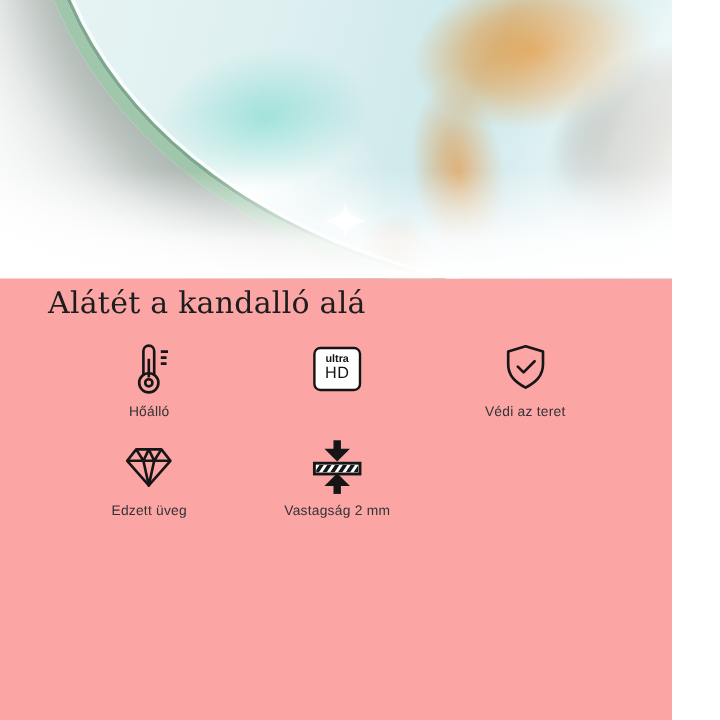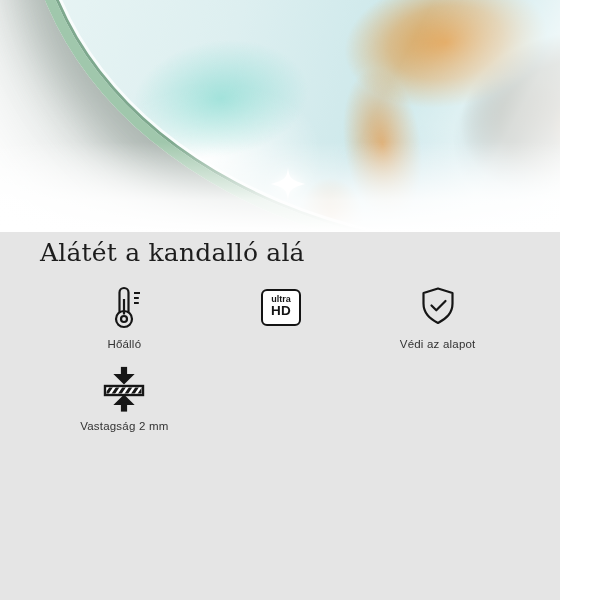--- a/index.html
+++ b/index.html
@@ -1,18 +1,18 @@
 <!DOCTYPE html>
 <html><head>
 <meta charset="utf-8">
 <style>
   html,body { margin:0; padding:0; background:#fff; }
   body { width:600px; height:600px; overflow:hidden;
          font-family:"Liberation Sans", sans-serif; }
-  .page { position:relative; width:560px; height:600px; background:#e5e5e5; overflow:hidden; }
+  .page { position:relative; width:560px; height:600px; background:#fca5a5; overflow:hidden; }
 
   
   .hero { position:relative; width:600px; height:232px; overflow:hidden; background:#fff; }
   .disc {
     position:absolute; left:20px; top:-560px; width:1100px; height:800px;
     border-radius:50%; transform:rotate(-8deg);
     border:10px solid rgba(156,196,168,0.95);
     box-shadow:
       inset 0 0 0 3px rgba(86,140,106,0.75),
       inset 0 0 0 6px rgba(255,255,255,0.75),
@@ -49,21 +49,21 @@
   
   .features { margin:14px 6px 0; display:grid; grid-template-columns:repeat(3,1fr); row-gap:16px; }
   .feature { display:flex; flex-direction:column; align-items:center; }
   .feature .icon { height:46px; display:flex; align-items:center; justify-content:center; }
   .feature .label { margin-top:8px; font-size:11.5px; color:#333; text-align:right; letter-spacing:0.2px; }
   .icon svg { stroke:#161616; fill:none; stroke-width:2.2; }
 
   .uhd { width:36px; height:33px; border:2.5px solid #141414; border-radius:6px; color:#141414;
          display:flex; flex-direction:column; align-items:center; justify-content:center; background:#fff; }
   .uhd-top { font-size:9px; font-weight:700; line-height:1; }
-  .uhd-bottom { font-size:13.5px; font-weight:700; line-height:1.05; letter-spacing:0.3px; }
+  .uhd-bottom { font-size:13.5px; font-weight:400; line-height:1.05; letter-spacing:0.3px; }
 
   .tri { width:38px; height:31px;
          clip-path:polygon(0 100%, 100% 0, 100% 100%);
          background:repeating-linear-gradient(135deg, #161616 0 3.2px, transparent 3.2px 8.8px); }
 </style>
 </head>
 <body>
 
 <div class="page">
 
@@ -109,23 +109,32 @@
         </div>
       </div>
 
       <div class="feature">
         <div class="icon">
           <svg width="40" height="44" viewBox="0 0 40 44">
             <path d="M20,3.5 L34.5,8 v10.5 c0,9.8 -6.2,15 -14.5,19.5 C11.7,33.5 5.5,28.3 5.5,18.5 V8 Z" stroke-linejoin="round"></path>
             <path d="M13.5,20.5 l4.8,4.8 L27.5,16" stroke-linecap="round" stroke-linejoin="round"></path>
           </svg>
         </div>
-        <div class="label">Védi az alapot</div>
+        <div class="label">Védi az teret</div>
       </div>
 
+      <div class="feature">
+        <div class="icon">
+          <svg width="42" height="37" viewBox="0 0 42 37">
+            <path d="M3,13 L10.5,3.5 h21 L39,13 L21,33.5 Z" stroke-linejoin="round"></path>
+            <path d="M3,13 H39 M10.5,3.5 L16.5,13 L21,3.5 L25.5,13 L31.5,3.5 M16.5,13 L21,33.5 L25.5,13" stroke-linejoin="round"></path>
+          </svg>
+        </div>
+        <div class="label">Edzett üveg</div>
+      </div>
 
 
       <div class="feature">
         <div class="icon">
           <svg width="44" height="46" viewBox="0 0 44 46" stroke="none">
             <rect x="20" y="2" width="4" height="7.5" fill="#161616"></rect>
             <path d="M14,9 h16 l-8,8 Z" fill="#161616"></path>
             <rect x="3" y="20" width="38" height="9" fill="#ffffff" stroke="#161616" stroke-width="2.4"></rect>
             <clipPath id="barclip">
                 <rect x="4.5" y="21.5" width="35" height="6"></rect>

